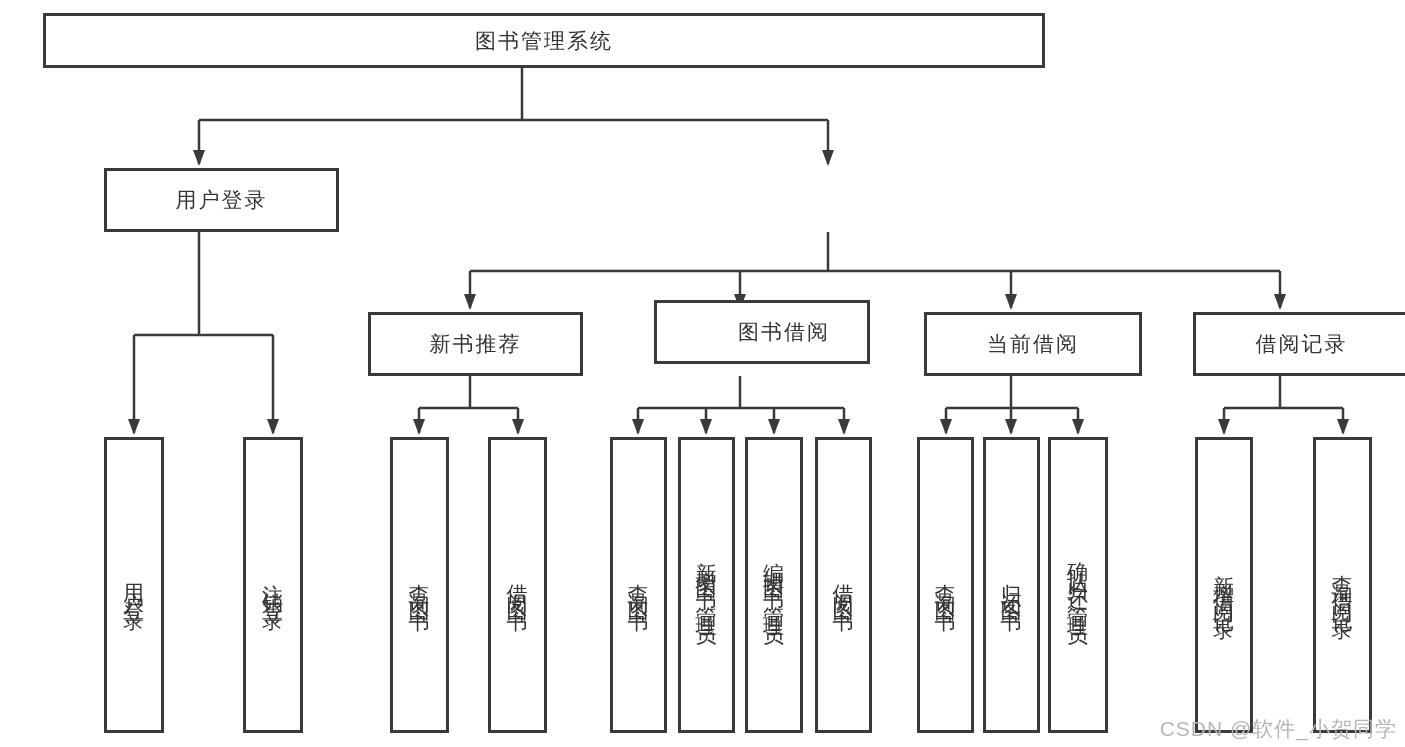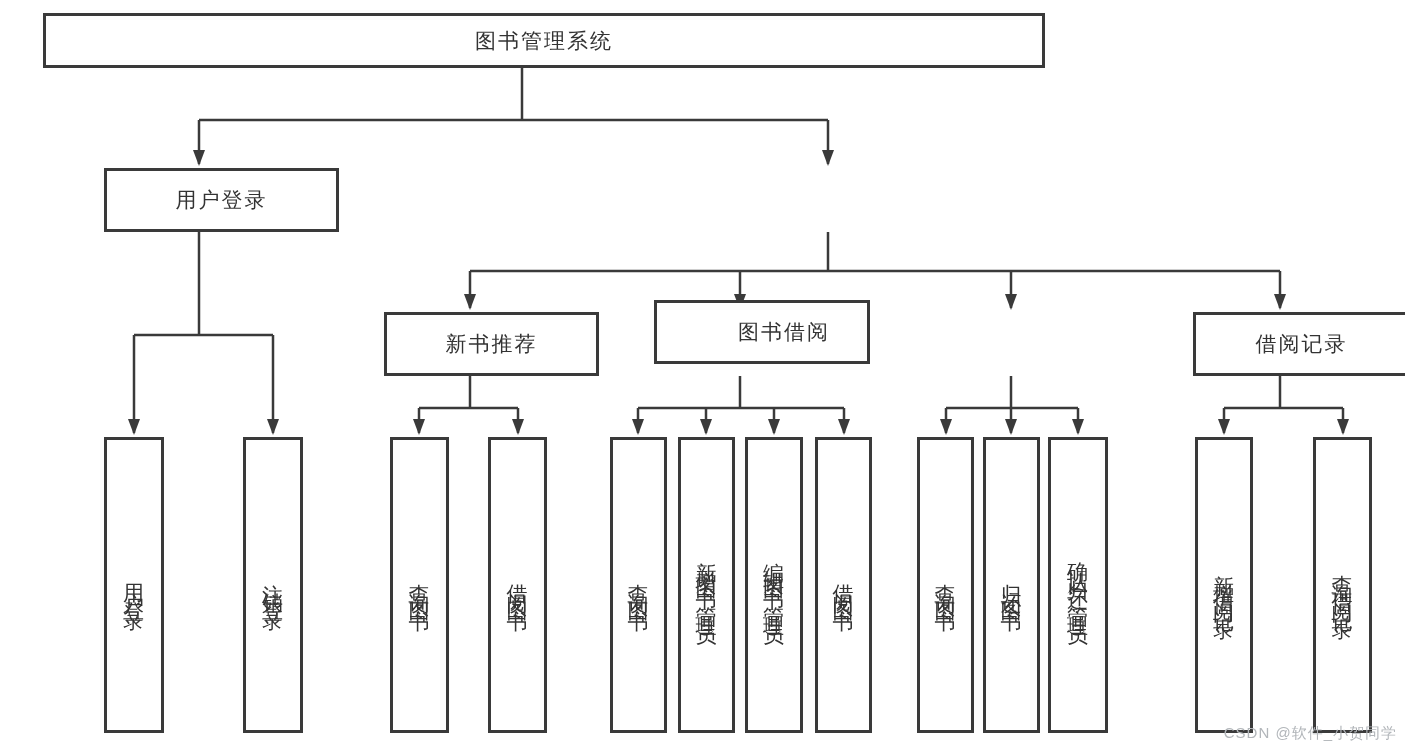--- a/index.html
+++ b/index.html
@@ -43,21 +43,21 @@
     font-size: 21px;
     line-height: 1;
     letter-spacing: 9px;
     color: #333333;
   }
   .watermark {
     position: absolute;
     right: 8px;
     bottom: 4px;
     z-index: 2;
-    font-size: 15px;
+    font-size: 21px;
     color: #b2b6ba;
     letter-spacing: 1px;
     white-space: nowrap;
   }
 </style>
 </head>
 <body>
 
 <div class="stage">
 
@@ -127,25 +127,28 @@
   </svg>
 
   <div class="node hbox" style="left:21px; top:13px; width:1002px; height:55px;">
     <span>图书管理系统</span>
   </div>
 
   <div class="node hbox" style="left:82px; top:168px; width:235px; height:64px;">
     <span>用户登录</span>
   </div>
 
-  <div class="node hbox" style="left:362px; top:312px; width:215px; height:64px;">
+  <div class="node hbox" style="left:346px; top:312px; width:215px; height:64px;">
     <span>新书推荐</span>
   </div>
   <div class="node hbox" style="left:632px; top:300px; width:216px; height:64px;padding-left:44px;">
     <span>图书借阅</span>
+  </div>
+  <div class="node hbox" style="left:902px; top:312px; width:218px; height:64px;">
+    <span>当前借阅</span>
   </div>
   <div class="node hbox" style="left:1171px; top:312px; width:217px; height:64px;">
     <span>借阅记录</span>
   </div>
 
   <div class="node vbox" style="left:104px; top:437px; width:60px; height:296px;">
     <span class="vlabel">用户登录</span>
   </div>
   <div class="node vbox" style="left:243px; top:437px; width:60px; height:296px;">
     <span class="vlabel">注销登录</span>

